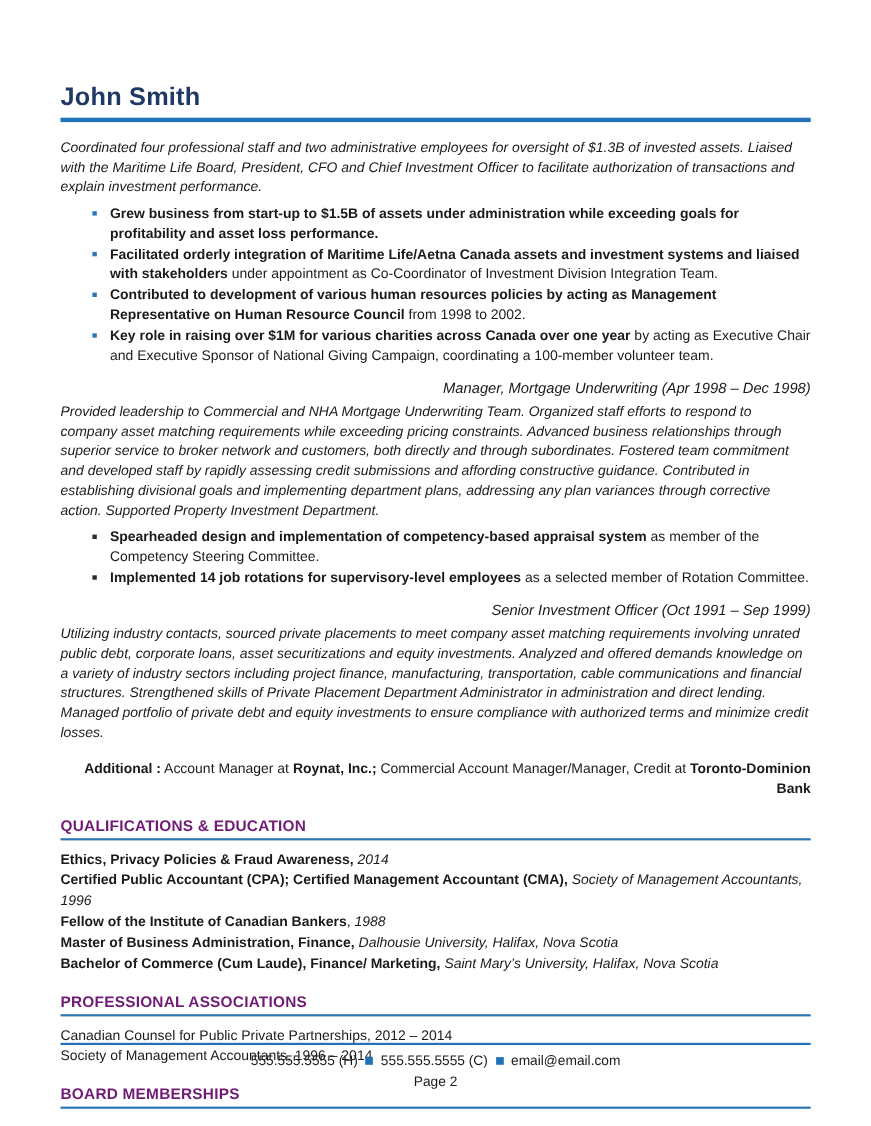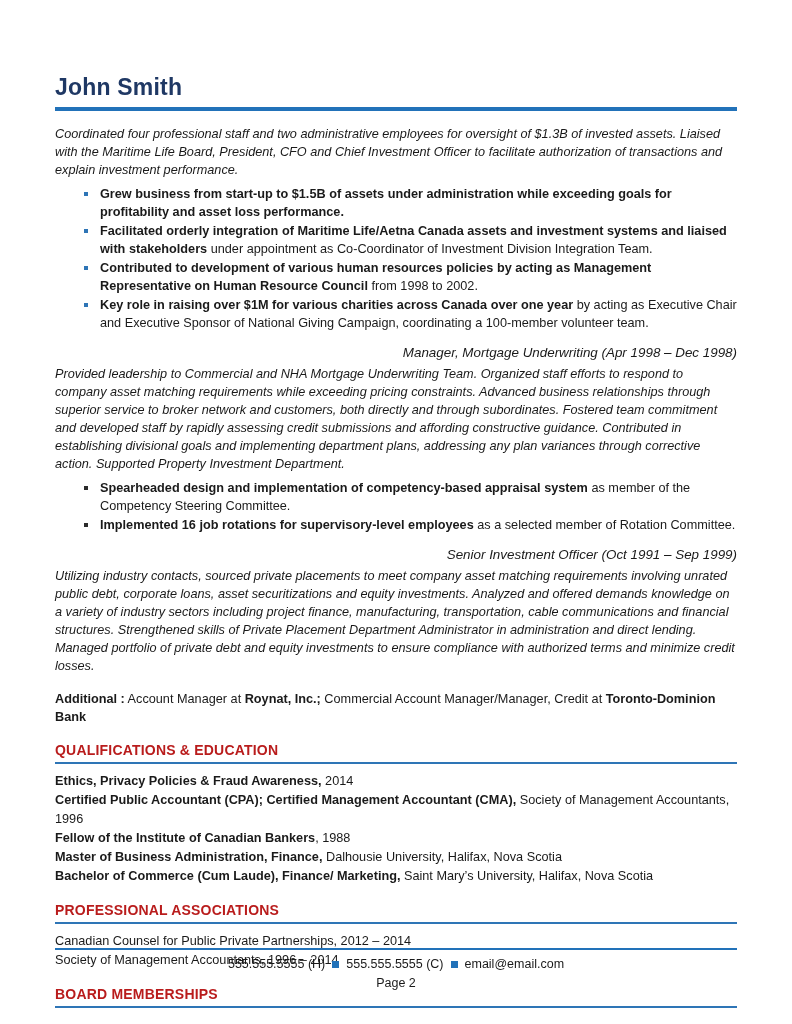--- a/index.html
+++ b/index.html
@@ -13,36 +13,36 @@
   }
   
   .name-title {
     font-size:23px; line-height:27px; font-weight:bold; color:#1f3864;
     letter-spacing:0.2px;
   }
   .title-rule { height:4px; background:#2272b9; margin-top:6px; }
   
   .para { margin-top:14px; text-align:left;font-style:italic; }
   .bold { font-weight:bold; }
-  .italic { }
+  .italic { font-style:italic; }
   ul.bullets { list-style:none; margin-top:6px; padding-left:29px; }
   ul.bullets li { position:relative; padding-left:16px; margin-bottom:1px; }
   ul.bullets li::before {
     content:""; position:absolute; left:0; top:7px;
     width:4px; height:4px; background:#2e75b6;
   }
   ul.bullets.dark li::before { background:#2b2b2b; }
   .role-title { font-style:italic; font-size:13.4px; margin-top:12px;text-align:right; }
   .role-para { margin-top:3px; }
-  .additional-line { margin-top:15px; }
+  .additional-line { margin-top:15px;text-align:right; }
   
   .section-heading {
     margin-top:16px; padding-bottom:3px;
     border-bottom:2px solid #2e75b6;
-    color:#b91c1c; font-weight:bold; font-size:14px; line-height:17px;
+    color:#701a75; font-weight:bold; font-size:14px; line-height:17px;
     letter-spacing:0.2px;
   }
   .section-body { margin-top:8px; }
   .edu-line { line-height:19px; }
   .plain-line { line-height:19px; }
   
   .footer {
     position:absolute; left:55px; right:55px; bottom:32px;
     text-align:center;
   }
@@ -72,21 +72,21 @@
     <li><span class="bold">Contributed to development of various human resources policies by acting as Management Representative on Human Resource Council</span><span> from 1998 to 2002.</span></li>
     <li><span class="bold">Key role in raising over $1M for various charities across Canada over one year</span><span> by acting as Executive Chair and Executive Sponsor of National Giving Campaign, coordinating a 100-member volunteer team.</span></li>
   </ul>
 
   <div class="role-title">Manager, Mortgage Underwriting (Apr 1998 – Dec 1998)</div>
   <div class="para role-para">
     <span>Provided leadership to Commercial and NHA Mortgage Underwriting Team.  Organized staff efforts to respond to company asset matching requirements while exceeding pricing constraints.  Advanced business relationships through superior service to broker network and customers, both directly and through subordinates.  Fostered team commitment and developed staff by rapidly assessing credit submissions and affording constructive guidance.  Contributed in establishing divisional goals and implementing department plans, addressing any plan variances through corrective action.  Supported Property Investment Department.</span>
   </div>
   <ul class="bullets dark">
     <li><span class="bold">Spearheaded design and implementation of competency-based appraisal system</span><span> as member of the Competency Steering Committee.</span></li>
-    <li><span class="bold">Implemented 16 job rotations for supervisory-level employees</span><span> as a selected member of Rotation Committee.</span></li>
+    <li><span class="bold">Implemented 14 job rotations for supervisory-level employees</span><span> as a selected member of Rotation Committee.</span></li>
   </ul>
 
   <div class="role-title">Senior Investment Officer (Oct 1991 – Sep 1999)</div>
   <div class="para role-para">
     <span>Utilizing industry contacts, sourced private placements to meet company asset matching requirements involving unrated public debt, corporate loans, asset securitizations and equity investments.  Analyzed and offered demands knowledge on a variety of industry sectors including project finance, manufacturing, transportation, cable communications and financial structures.  Strengthened skills of Private Placement Department Administrator in administration and direct lending.  Managed portfolio of private debt and equity investments to ensure compliance with authorized terms and minimize credit losses.</span>
   </div>
 
   <div class="additional-line">
     <span class="bold">Additional :</span><span> Account Manager at </span><span class="bold">Roynat, Inc.;</span><span> Commercial Account Manager/Manager, Credit at </span><span class="bold">Toronto-Dominion Bank</span>
   </div>

